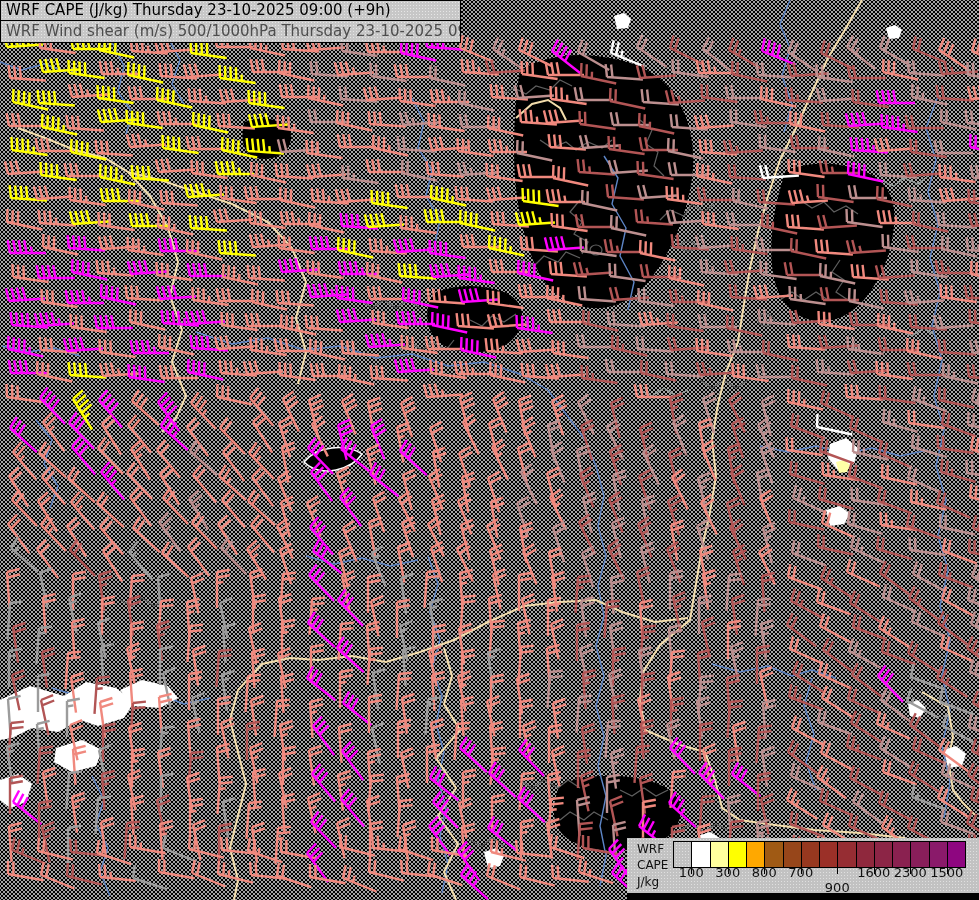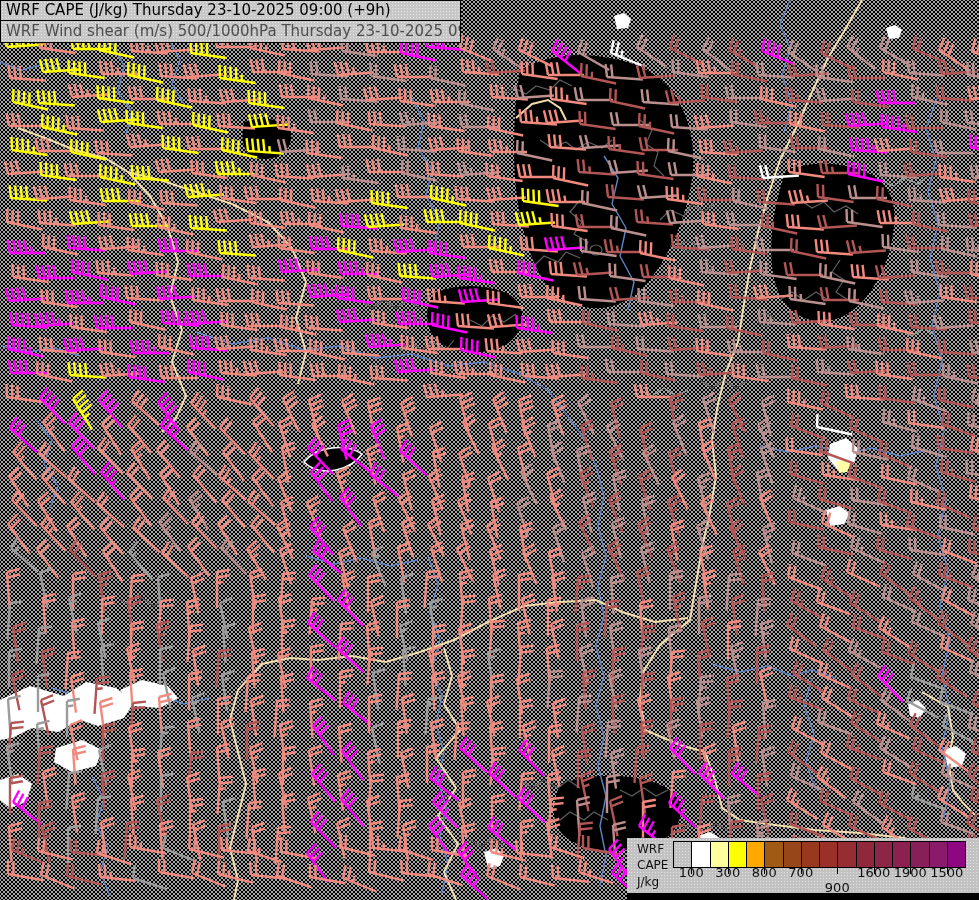--- a/index.html
+++ b/index.html
@@ -1300,20 +1300,20 @@
         <span class="legend-ticklabel" style="left: 100.75px;">300</span>
         <div class="legend-tick" style="left: 137.25px;"></div>
         <span class="legend-ticklabel" style="left: 137.25px;">800</span>
         <div class="legend-tick" style="left: 173.75px;"></div>
         <span class="legend-ticklabel" style="left: 173.75px;">700</span>
         <div class="legend-tick" style="left: 210.25px;"></div>
         <span class="legend-ticklabel" style="left: 210.25px; margin-top: 15px;">900</span>
         <div class="legend-tick" style="left: 246.75px;"></div>
         <span class="legend-ticklabel" style="left: 246.75px;">1600</span>
         <div class="legend-tick" style="left: 283.25px;"></div>
-        <span class="legend-ticklabel" style="left: 283.25px;">1900</span>
+        <span class="legend-ticklabel" style="left: 283.25px;">2300</span>
         <div class="legend-tick" style="left: 319.75px;"></div>
         <span class="legend-ticklabel" style="left: 319.75px;">1500</span>
       </div>
   </div>
   <div id="legend-under"></div>
 
 </div>
 
 </body></html>

